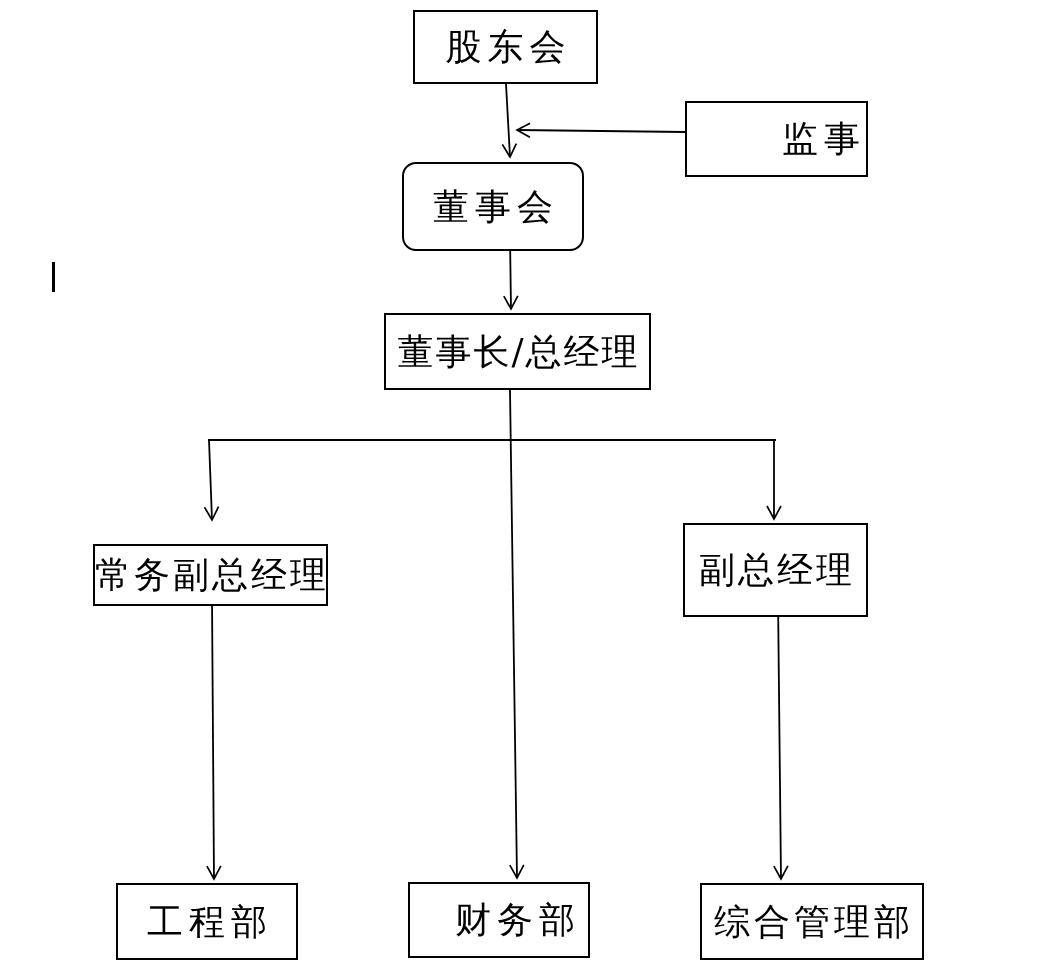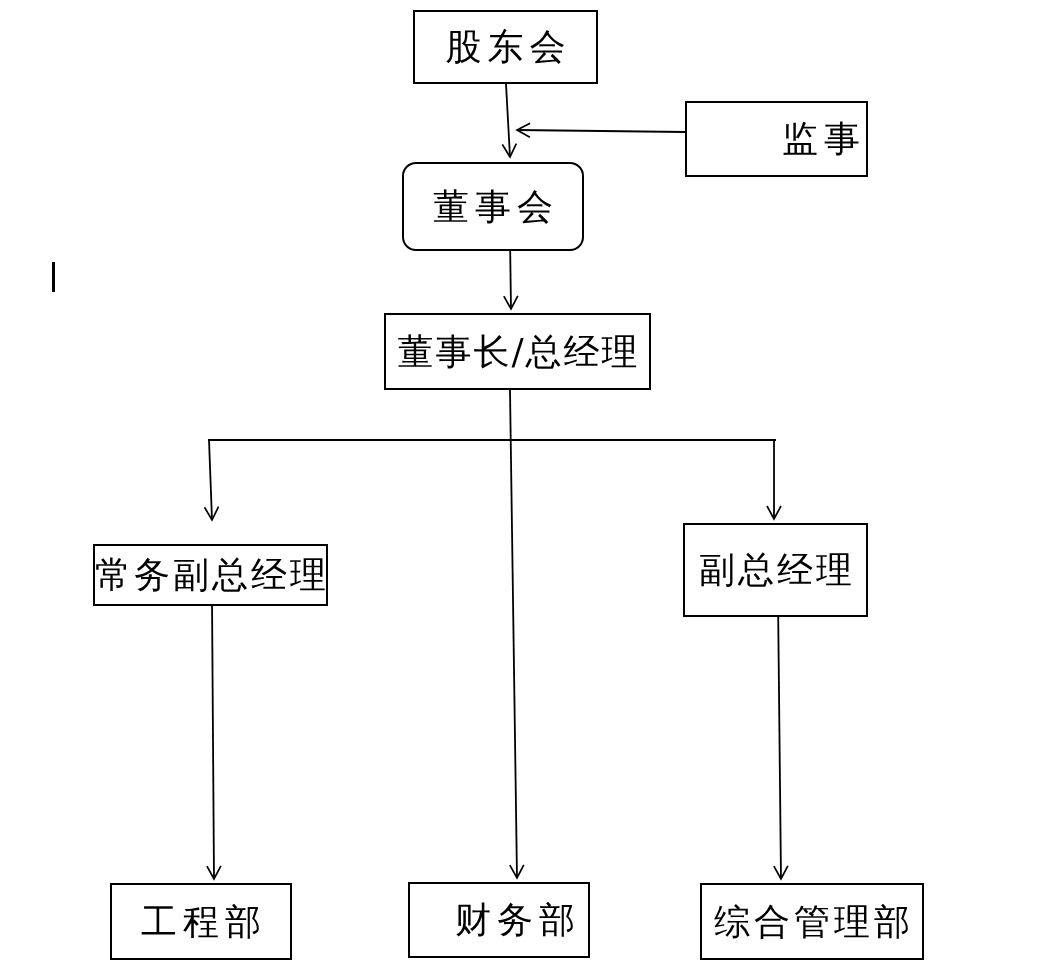--- a/index.html
+++ b/index.html
@@ -90,21 +90,21 @@
   </div>
 
   <div class="node" style="left:93px; top:524px; width:235px; height:62px;margin-top:20px;">
     <span class="node-label" style="letter-spacing:3px; text-indent:3px;">常务副总经理</span>
   </div>
 
   <div class="node" style="left:683px; top:523px; width:185px; height:94px;">
     <span class="node-label" style="letter-spacing:3px; text-indent:3px;">副总经理</span>
   </div>
 
-  <div class="node" style="left:110px; top:883px; width:182px; height:77px;">
+  <div class="node" style="left:116px; top:883px; width:182px; height:77px;">
     <span class="node-label">工程部</span>
   </div>
 
   <div class="node" style="left:408px; top:882px; width:182px; height:76px;padding-left:32px;">
     <span class="node-label">财务部</span>
   </div>
 
   <div class="node" style="left:668px; top:883px; width:224px; height:77px;margin-left:32px;">
     <span class="node-label" style="letter-spacing:4px; text-indent:4px;">综合管理部</span>
   </div>

